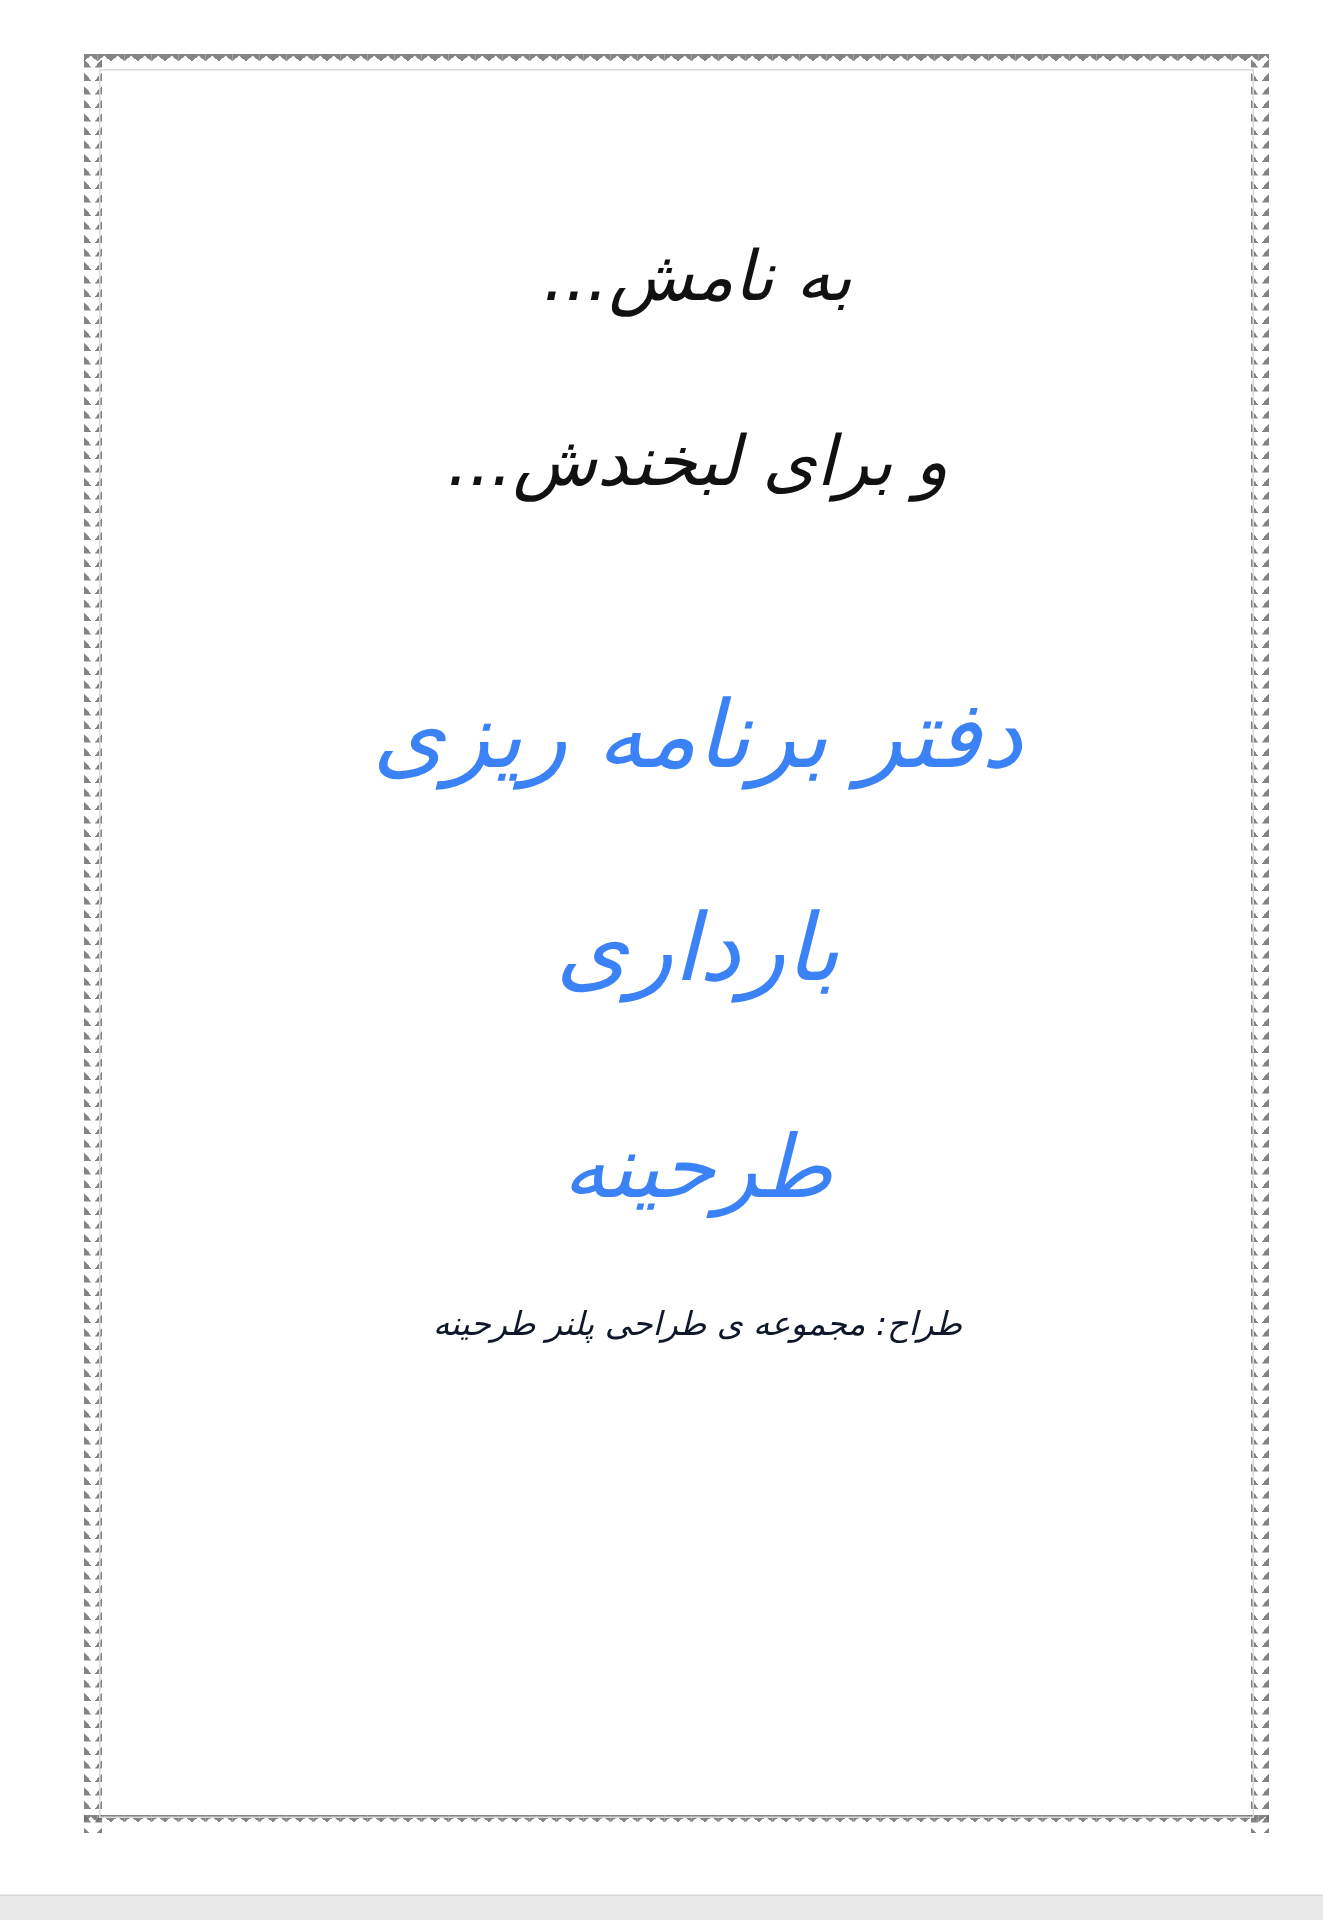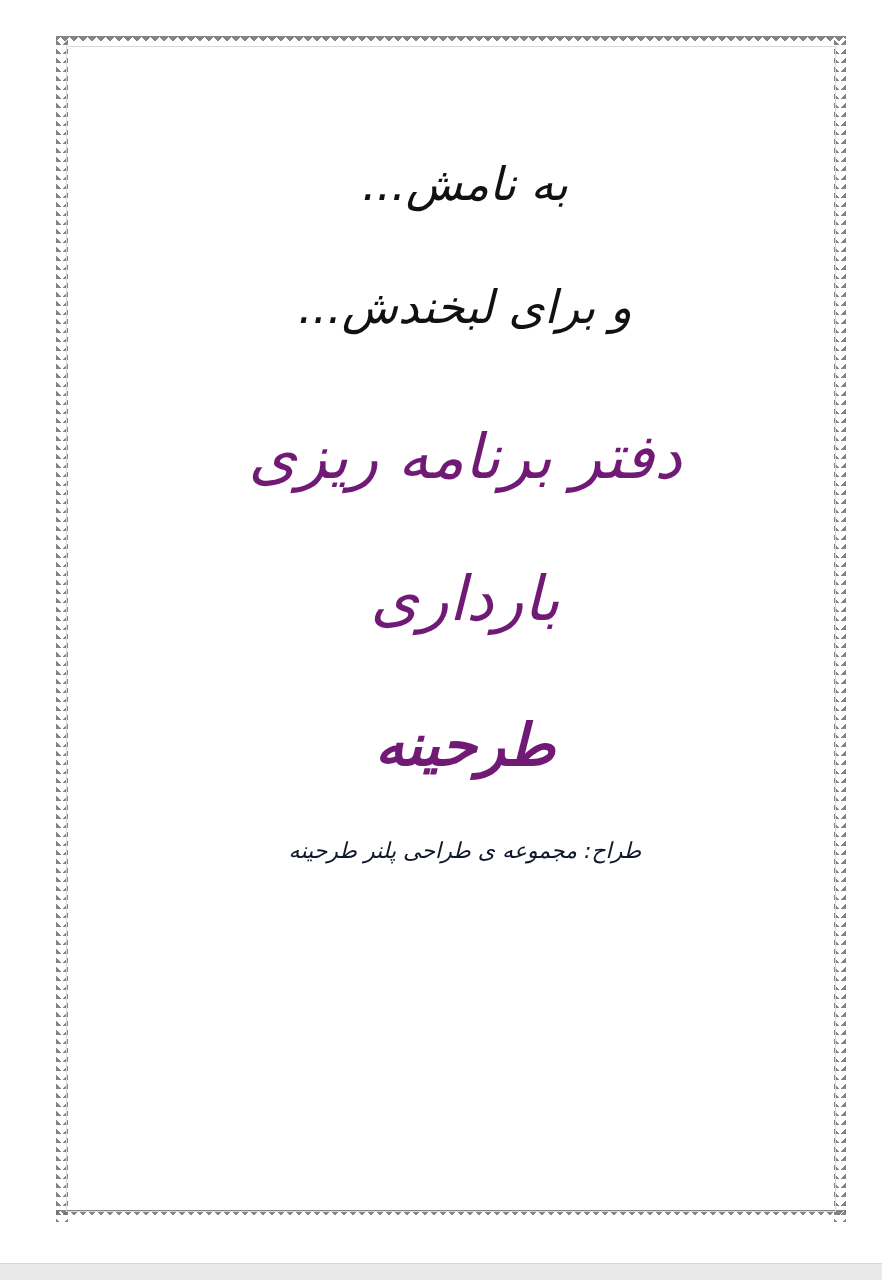--- a/index.html
+++ b/index.html
@@ -118,41 +118,41 @@
     letter-spacing: 0;
   }
   .dedication .line2 {
     margin-top: 65px;
     font-size: 46px;
     line-height: 1.25;
     font-style: italic;
   }
 
   .title-block {
-    margin-top: 84px;
-    color: #701a75;
+    margin-top: 117px;
+    color: #3b82f6;
   }
   .title-main {
     font-size: 62px;
     line-height: 1.2;
     font-style: italic;
     font-weight: 400;
   }
   .title-sub {
     margin-top: 68px;
     font-size: 62px;
     line-height: 1.2;
     font-style: italic;
   }
   .brand {
     margin-top: 74px;
     font-size: 58px;
     line-height: 1.2;
     font-style: italic;
-    font-weight: 700;
+    font-weight: 400;
   }
 
   .credit {
     margin-top: 58px;
     font-size: 22px;
     font-style: italic;
     color: #0f172a;
   }
 </style>
 </head>

